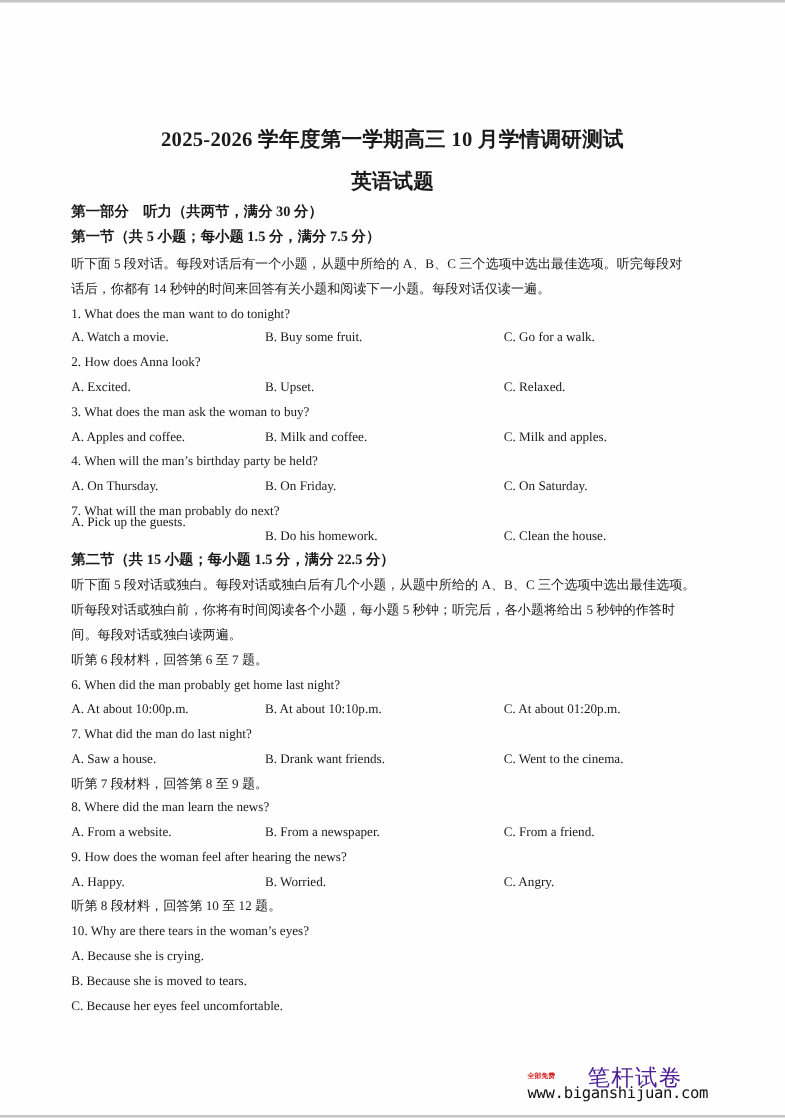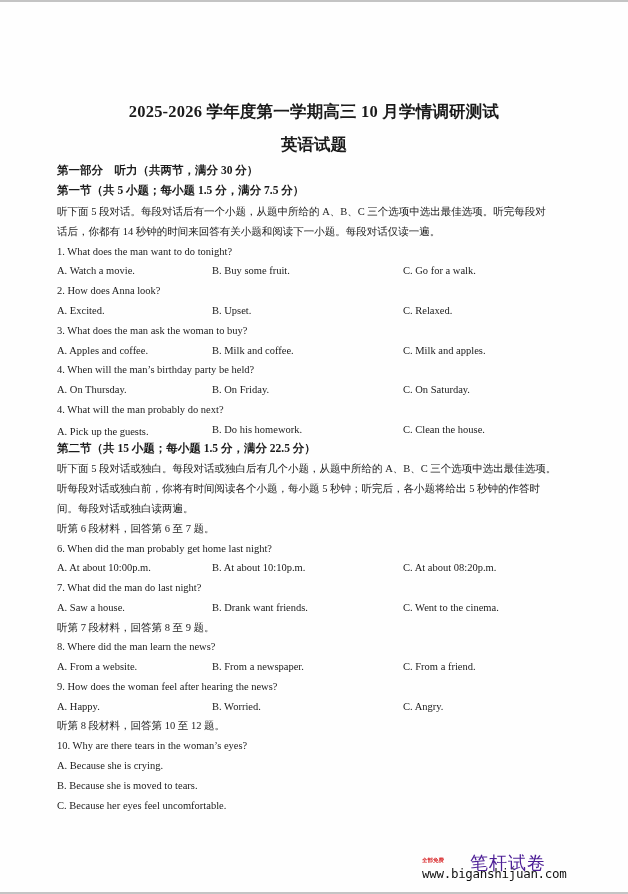--- a/index.html
+++ b/index.html
@@ -64,35 +64,35 @@
 <div class="line" style="top:324px;">3. What does the man ask the woman to buy?</div>
 <div class="opt optA" style="top:344px;">A. Apples and coffee.</div>
 <div class="opt optB" style="top:344px;">B. Milk and coffee.</div>
 <div class="opt optC" style="top:344px;">C. Milk and apples.</div>
 
 <div class="line" style="top:363px;">4. When will the man’s birthday party be held?</div>
 <div class="opt optA" style="top:383px;">A. On Thursday.</div>
 <div class="opt optB" style="top:383px;">B. On Friday.</div>
 <div class="opt optC" style="top:383px;">C. On Saturday.</div>
 
-<div class="line" style="top:403px;">4. What will the man probably do next?</div>
-<div class="opt optA" style="top:425px;">A. Pick up the guests.</div>
+<div class="line" style="top:403px;">7. What will the man probably do next?</div>
+<div class="opt optA" style="top:412px;">A. Pick up the guests.</div>
 <div class="opt optB" style="top:423px;">B. Do his homework.</div>
 <div class="opt optC" style="top:423px;">C. Clean the house.</div>
 
 <div class="line bold" style="top:441px;">第二节（共 15 小题；每小题 1.5 分，满分 22.5 分）</div>
 <div class="line para" style="top:462px;">听下面 5 段对话或独白。每段对话或独白后有几个小题，从题中所给的 A、B、C 三个选项中选出最佳选项。</div>
 <div class="line para" style="top:482px;">听每段对话或独白前，你将有时间阅读各个小题，每小题 5 秒钟；听完后，各小题将给出 5 秒钟的作答时</div>
 <div class="line para" style="top:502px;">间。每段对话或独白读两遍。</div>
 <div class="line para" style="top:522px;">听第 6 段材料，回答第 6 至 7 题。</div>
 
 <div class="line" style="top:542px;">6. When did the man probably get home last night?</div>
 <div class="opt optA" style="top:561px;">A. At about 10:00p.m.</div>
 <div class="opt optB" style="top:561px;">B. At about 10:10p.m.</div>
-<div class="opt optC" style="top:561px;">C. At about 08:20p.m.</div>
+<div class="opt optC" style="top:561px;">C. At about 01:20p.m.</div>
 
 <div class="line" style="top:581px;">7. What did the man do last night?</div>
 <div class="opt optA" style="top:601px;">A. Saw a house.</div>
 <div class="opt optB" style="top:601px;">B. Drank want friends.</div>
 <div class="opt optC" style="top:601px;">C. Went to the cinema.</div>
 
 <div class="line para" style="top:621px;">听第 7 段材料，回答第 8 至 9 题。</div>
 
 <div class="line" style="top:640px;">8. Where did the man learn the news?</div>
 <div class="opt optA" style="top:660px;">A. From a website.</div>

